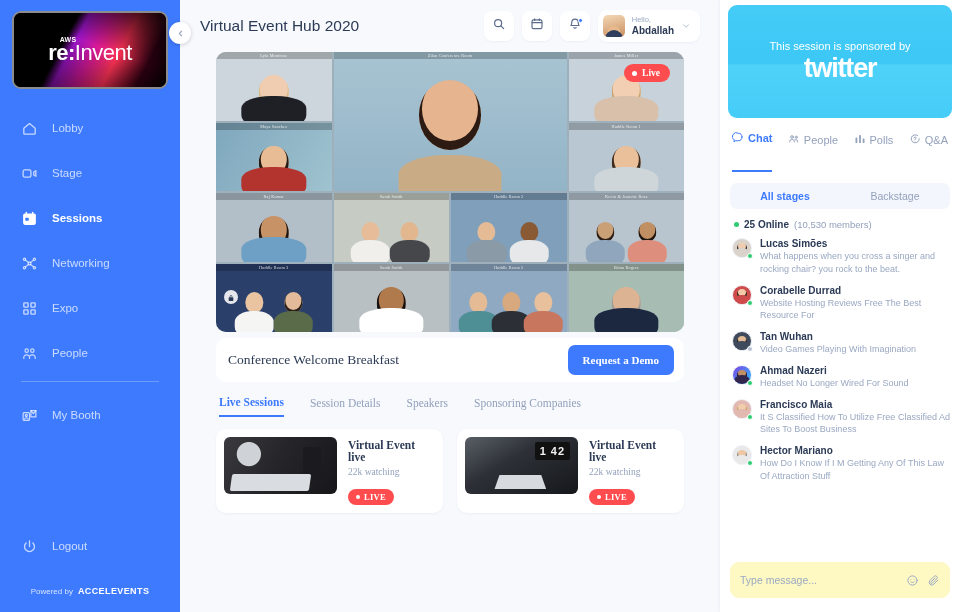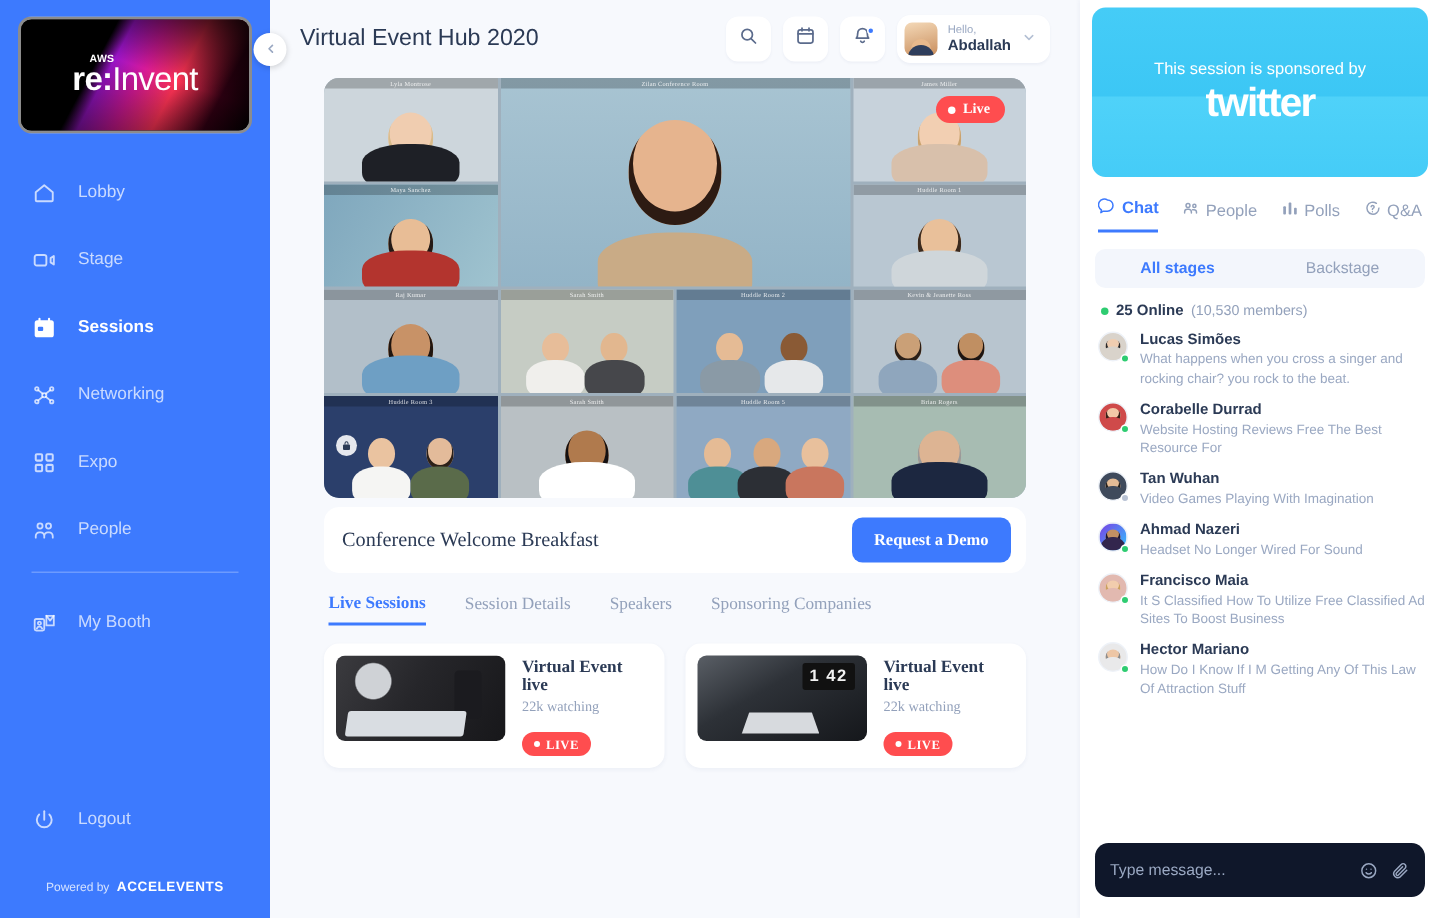--- a/index.html
+++ b/index.html
@@ -290,21 +290,21 @@
     color: #fff; font-size: 27px; font-weight: bold;
     letter-spacing: -1.2px; line-height: 1.1;
   }
   .rtabs {
     display: flex; align-items: flex-end; justify-content: space-between;
     padding: 13px 12px 0 12px;
   }
   .rtab {
     display: flex; align-items: center; gap: 4px;
     font-size: 11px; color: #93a1bb; cursor: pointer;
-    padding-bottom: 7px;
+    padding-bottom: 25px;
   }
   .rtab.active { color: #3d7afe; font-weight: bold; border-bottom: 2px solid #3d7afe; }
   .seg {
     margin: 11px 10px 0 10px; height: 26px;
     background: #f3f6fc; border-radius: 7px;
     display: flex; align-items: center;
   }
   .seg-item {
     flex: 1; text-align: center; font-size: 10.5px;
     color: #93a1bb; cursor: pointer; line-height: 26px;
@@ -345,21 +345,21 @@
     border: 1.2px solid #fff;
   }
   .st-on { background: #2ecc71; }
   .st-off { background: #b8c2d4; }
   .msg-body { min-width: 0; flex: 1; }
   .msg-name { font-size: 10px; color: #2b3a55; font-weight: bold; margin-bottom: 1px; }
   .msg-text { font-size: 9px; color: #9aa8c2; line-height: 1.42; }
 
   .composer { padding: 0 10px 14px 10px; }
   .composer-box {
-    height: 36px; background: #0f172a; border-radius: 9px;
+    height: 36px; background: #fef9c3; border-radius: 9px;
     display: flex; align-items: center; padding: 0 10px; gap: 8px; justify-content: space-between;
   }
   .composer-input {
     flex: 1; border: none; background: transparent; outline: none;
     font-size: 10.5px; color: #7c8aa5;
     font-family: inherit;
   }
   .composer-input::placeholder { color: #9aa8c2; }
   .cicon { cursor: pointer; display: flex; align-items: center; }
 </style>

